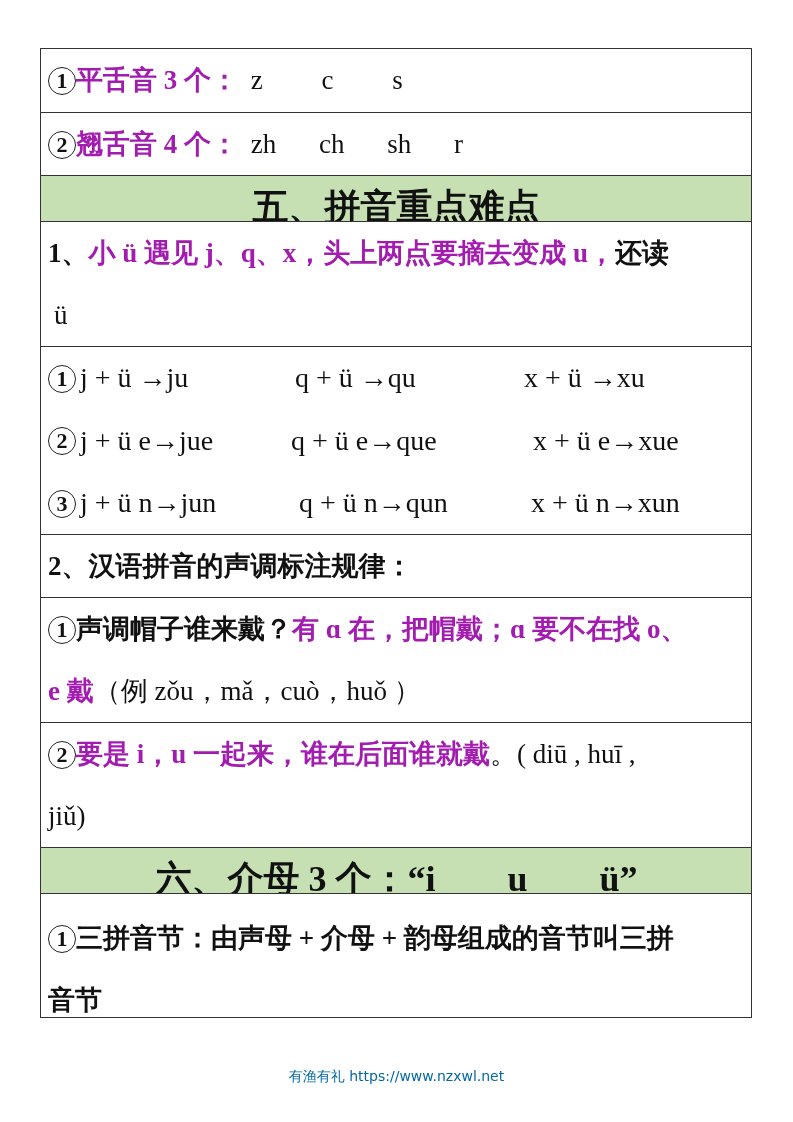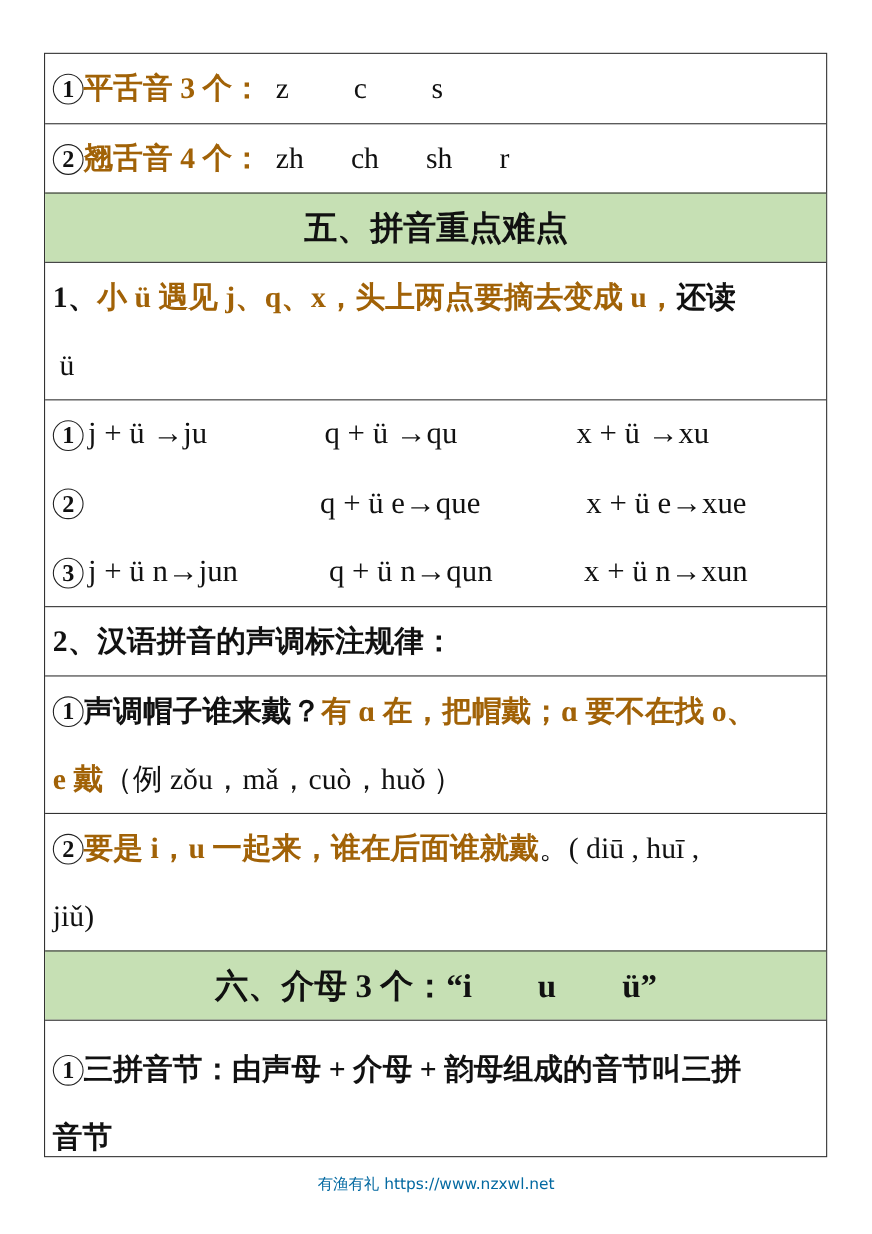--- a/index.html
+++ b/index.html
@@ -33,25 +33,25 @@
       white-space: nowrap;
       overflow: hidden;
     }
     .row:first-child { border-top: none; }
     .row.single { height: 63px; line-height: 63px; }
     .row.double { height: 125px; line-height: 62px; white-space: normal; }
     .row.triple { height: 188px; }
     .row.header {
       background: #C6E0B4;
       text-align: center;
-      font-size: 30px;
-      height: 63px;
+      font-size: 36px;
+      height: 46px;
       line-height: 63px;
     }
-    .red { color: #a16207; }
+    .red { color: #a21caf; }
     .black { color: #111111; }
     .plain { font-weight: normal; }
     .circ {
       display: inline-block;
       width: 26px;
       height: 26px;
       border: 1.5px solid #222;
       border-radius: 50%;
       font-size: 22px;
       line-height: 26px;
@@ -119,20 +119,21 @@
 
   <div class="row triple" style="padding-top:0;">
     <div class="formula-line">
       <span class="circ">1</span>
       <span class="col" style="left:32px;">j + ü →ju</span>
       <span class="col" style="left:247px;">q + ü →qu</span>
       <span class="col" style="left:476px;">x + ü →xu</span>
     </div>
     <div class="formula-line">
       <span class="circ">2</span>
+      <span class="col" style="left:32px;">j + ü e→jue</span>
       <span class="col" style="left:243px;">q + ü e→que</span>
       <span class="col" style="left:485px;">x + ü e→xue</span>
     </div>
     <div class="formula-line">
       <span class="circ">3</span>
       <span class="col" style="left:32px;">j + ü n→jun</span>
       <span class="col" style="left:251px;">q + ü n→qun</span>
       <span class="col" style="left:483px;">x + ü n→xun</span>
     </div>
   </div>

